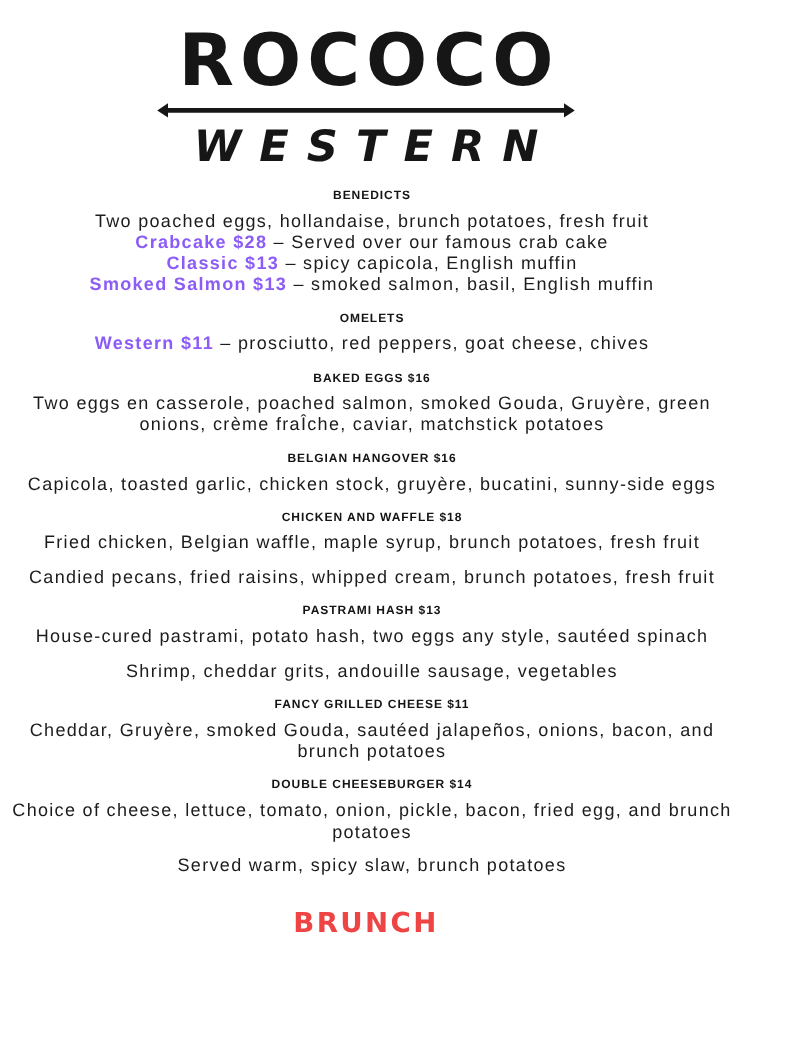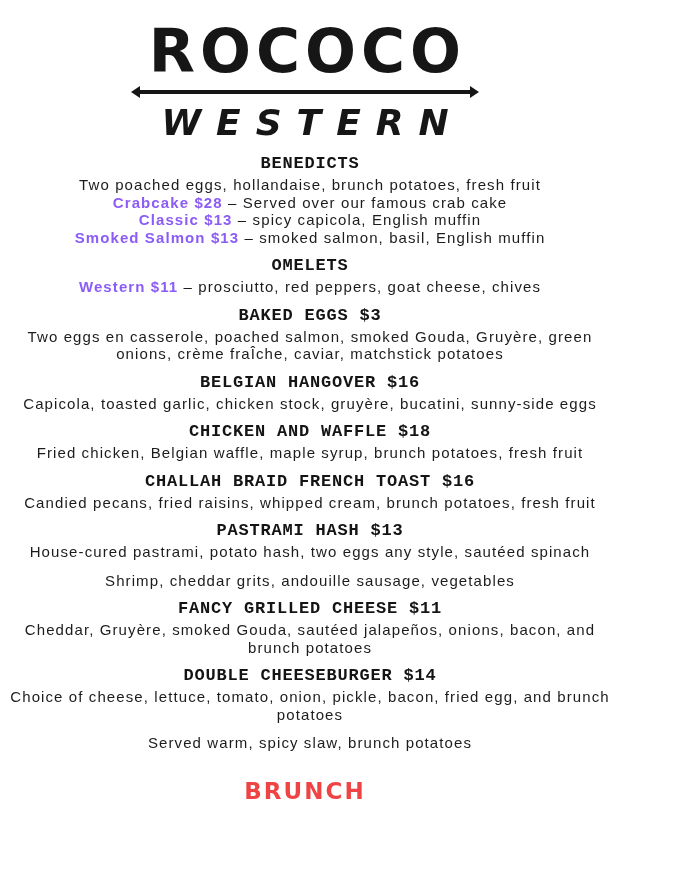--- a/index.html
+++ b/index.html
@@ -34,23 +34,23 @@
     padding-left: 15px; 
     color: #161616;
     font-style: italic;
   }
   .menu {
     width: 620px;
     margin: 6px auto 0;
   }
   .sec { margin-top: 11px; }
   .sec-heading {
-    font-family: Liberation Mono, monospace;
+    font-family: Liberation Sans, sans-serif;
     font-weight: bold;
-    font-size: 17px;
+    font-size: 10px;
     line-height: 18px;
     letter-spacing: 0.8px;
     margin: 0 0 3px 0;
     color: #141414;
   }
   .body-text {
     font-size: 15px;
     line-height: 17.5px;
     letter-spacing: 1.1px;
     margin: 0 auto;
@@ -92,36 +92,35 @@
       <p class="body-text"><span class="item-name">Classic $13</span> <span>–</span> <span>spicy capicola, English muffin</span></p>
       <p class="body-text"><span class="item-name">Smoked Salmon $13</span> <span>–</span> <span>smoked salmon, basil, English muffin</span></p>
     </div>
 
     <div class="sec">
       <h2 class="sec-heading">OMELETS</h2>
       <p class="body-text"><span class="item-name">Western $11</span> <span>–</span> <span>prosciutto, red peppers, goat cheese, chives</span></p>
     </div>
 
     <div class="sec">
-      <h2 class="sec-heading">BAKED EGGS $3</h2>
+      <h2 class="sec-heading">BAKED EGGS $16</h2>
       <p class="body-text">Two eggs en casserole, poached salmon, smoked Gouda, Gruyère, green onions, crème fraÎche, caviar, matchstick potatoes</p>
     </div>
 
     <div class="sec">
       <h2 class="sec-heading">BELGIAN HANGOVER $16</h2>
       <p class="body-text">Capicola, toasted garlic, chicken stock, gruyère, bucatini, sunny-side eggs</p>
     </div>
 
     <div class="sec">
       <h2 class="sec-heading">CHICKEN AND WAFFLE $18</h2>
       <p class="body-text">Fried chicken, Belgian waffle, maple syrup, brunch potatoes, fresh fruit</p>
     </div>
 
     <div class="sec">
-      <h2 class="sec-heading">CHALLAH BRAID FRENCH TOAST $16</h2>
       <p class="body-text">Candied pecans, fried raisins, whipped cream, brunch potatoes, fresh fruit</p>
     </div>
 
     <div class="sec">
       <h2 class="sec-heading">PASTRAMI HASH $13</h2>
       <p class="body-text">House-cured pastrami, potato hash, two eggs any style, sautéed spinach</p>
     </div>
 
     <div class="sec">
       <p class="body-text">Shrimp, cheddar grits, andouille sausage, vegetables</p>

